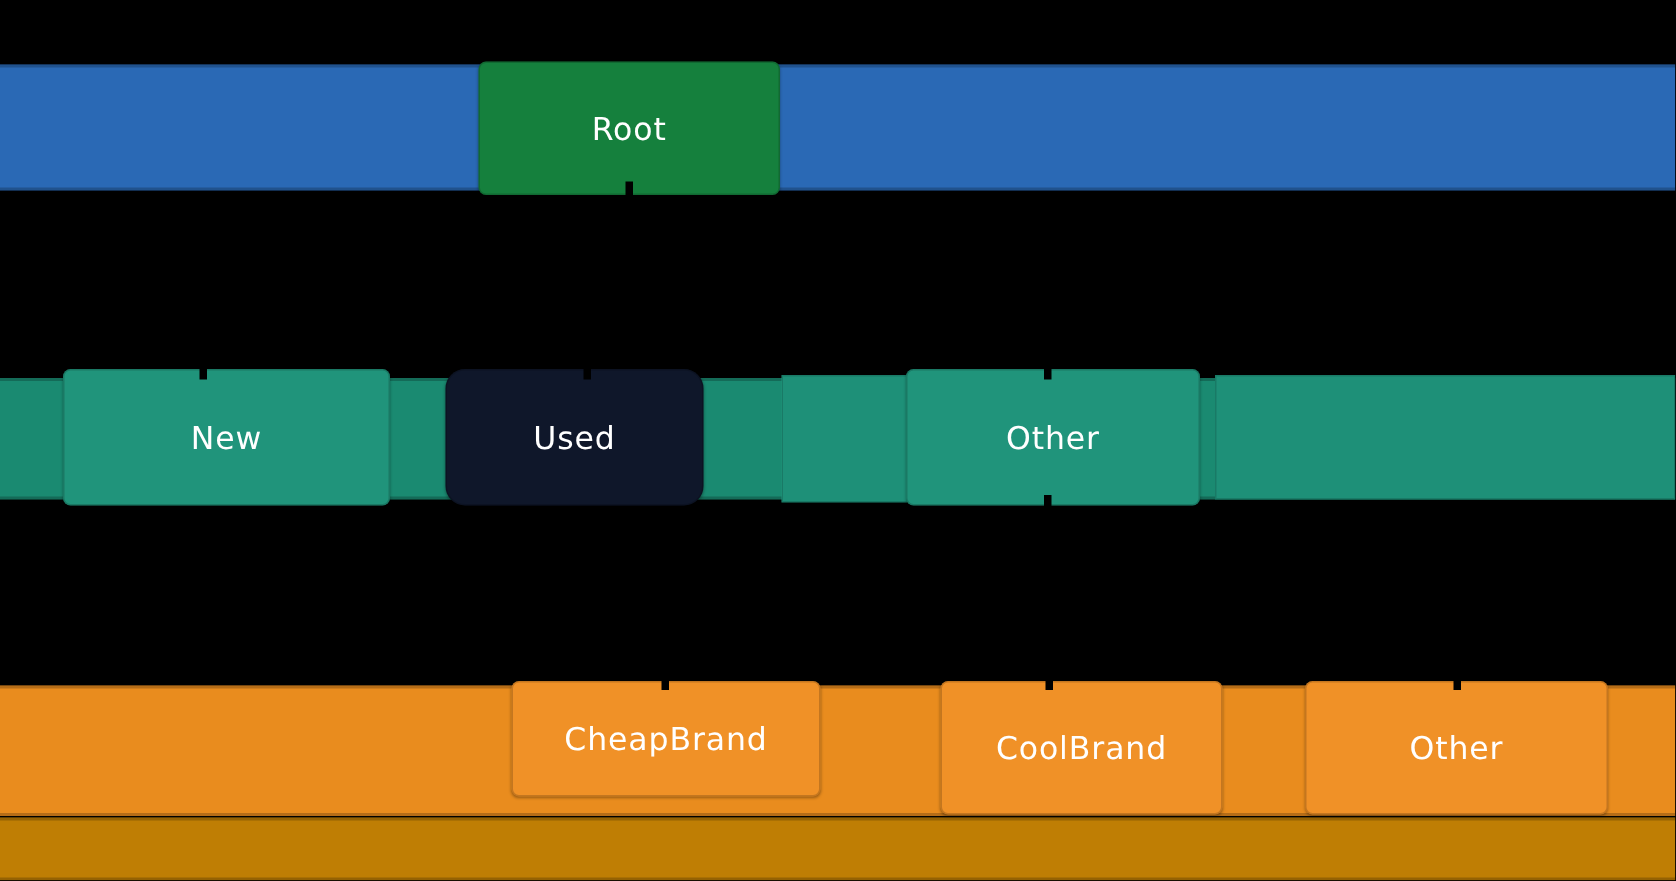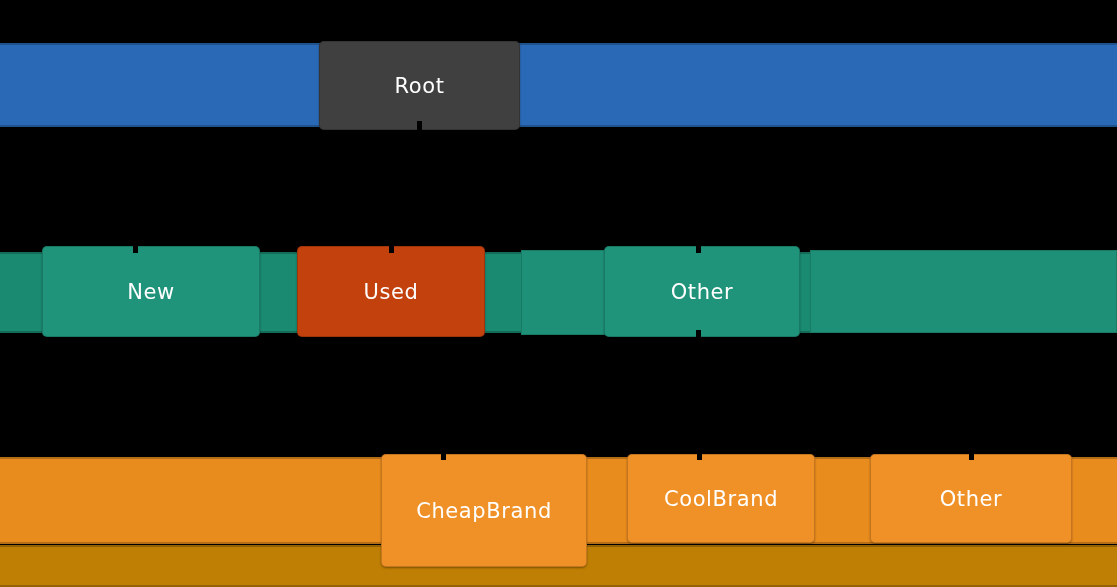--- a/index.html
+++ b/index.html
@@ -42,40 +42,40 @@
     position: absolute;
     background: #000000;
   }
 </style>
 </head>
 <body>
 
 <div id="canvas" style="width: 1117px; height: 587px; background: rgb(0, 0, 0);">
 
   <div class="band" style="left: 0px; top: 43px; width: 1117px; height: 84px; background: rgb(42, 105, 181);"></div>
-  <div class="node-card" style="left: 319px; top: 41px; width: 201px; height: 89px; background: #404040;">
+  <div class="node-card" style="left: 319px; top: 41px; width: 201px; height: 89px; background: #15803d;">
     <span class="node-label">Root</span>
   </div>
 
   <div class="band" style="left: 0px; top: 252px; width: 1117px; height: 81px; background: rgb(26, 138, 113);"></div>
   <div class="seg" style="left: 521px; top: 250px; width: 84px; height: 85px; background: rgb(30, 144, 120);"></div>
   <div class="seg" style="left: 810px; top: 250px; width: 307px; height: 83px; background: rgb(30, 144, 120);"></div>
   <div class="node-card" style="left: 42px; top: 246px; width: 218px; height: 91px; background: rgb(32, 148, 123);">
     <span class="node-label">New</span>
   </div>
-  <div class="node-card" style="left: 297px; top: 246px; width: 188px; height: 91px; background: #c2410c;">
+  <div class="node-card" style="left: 297px; top: 246px; width: 172px; height: 91px; background: #0f172a; border-radius: 13px;">
     <span class="node-label">Used</span>
   </div>
   <div class="node-card" style="left: 604px; top: 246px; width: 196px; height: 91px; background: rgb(32, 148, 123);">
     <span class="node-label">Other</span>
   </div>
 
   <div class="band" style="left: 0px; top: 457px; width: 1117px; height: 87px; background: rgb(233, 140, 30);"></div>
   <div class="band" style="left: 0px; top: 545px; width: 1117px; height: 42px; background: rgb(191, 126, 4);"></div>
-  <div class="node-card" style="left: 341px; top: 454px; width: 206px; height: 113px; background: rgb(240, 145, 39); margin-left: 40px;">
+  <div class="node-card" style="left: 341px; top: 454px; width: 206px; height: 77px; background: rgb(240, 145, 39);">
     <span class="node-label">CheapBrand</span>
   </div>
   <div class="node-card" style="left: 627px; top: 454px; width: 188px; height: 89px; background: rgb(240, 145, 39);">
     <span class="node-label">CoolBrand</span>
   </div>
   <div class="node-card" style="left: 870px; top: 454px; width: 202px; height: 89px; background: rgb(240, 145, 39);">
     <span class="node-label">Other</span>
   </div>
 
   <div class="stub" style="left: 417px; top: 121px; width: 5px; height: 11px; background: rgb(0, 0, 0);"></div>

